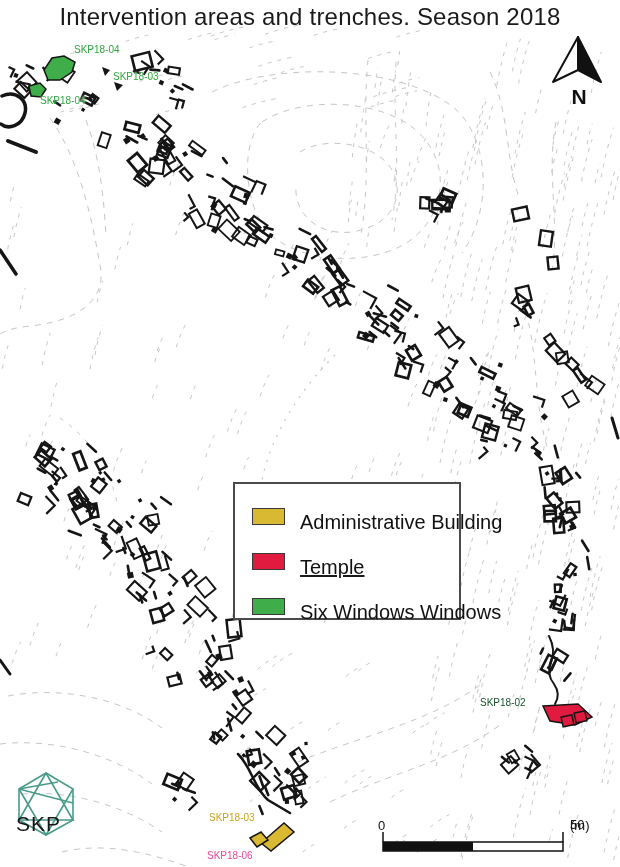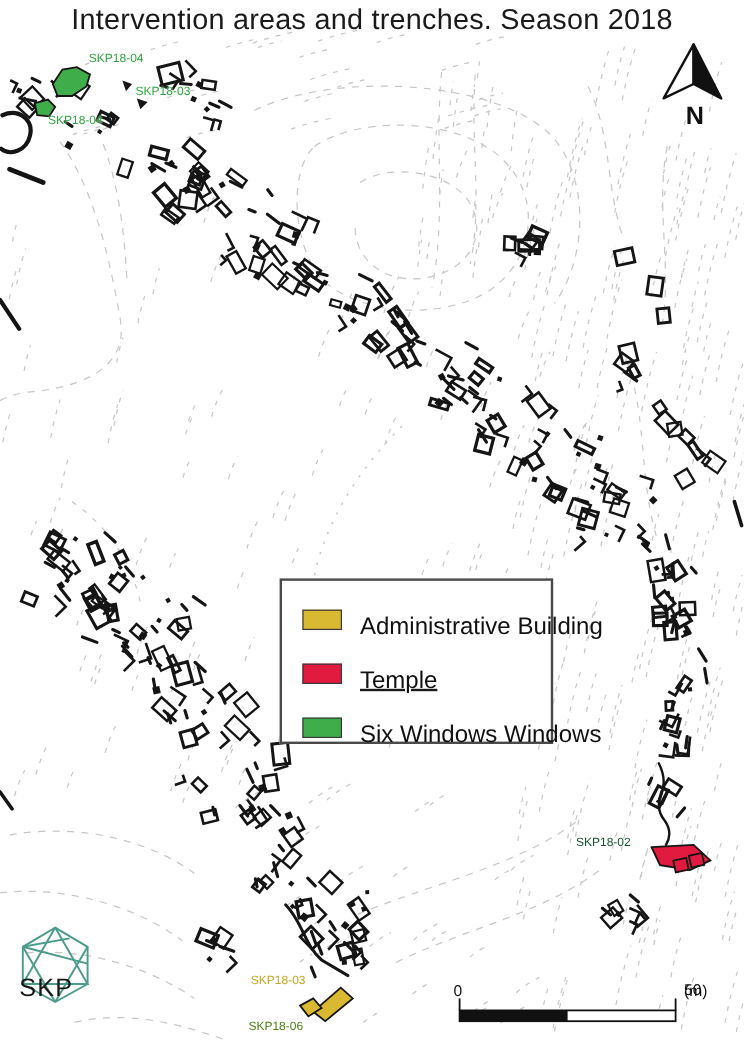--- a/index.html
+++ b/index.html
@@ -817,21 +817,21 @@
     </g>
   </svg>
 
   <div class="figure-title">Intervention areas and trenches. Season 2018</div>
 
   <div class="trench-label" style="left: 74px; top: 44px; color: rgb(47, 166, 62);">SKP18-04</div>
   <div class="trench-label" style="left: 66px; top: 71px; color: rgb(47, 166, 62); margin-left: 47px;">SKP18-03</div>
   <div class="trench-label" style="left: 40px; top: 95px; color: rgb(47, 166, 62);">SKP18-04</div>
   <div class="trench-label" style="left: 480px; top: 697px; color: #14532d;">SKP18-02</div>
   <div class="trench-label" style="left: 209px; top: 812px; color: rgb(200, 164, 28);">SKP18-03</div>
-  <div class="trench-label" style="left: 207px; top: 850px; color: #4d7c0f;">SKP18-06</div>
+  <div class="trench-label" style="left: 207px; top: 850px; color: #ec4899;">SKP18-06</div>
 
   <div class="legend">
     <div class="legend-row row-0">
       <span class="swatch" style="background-color: rgb(217, 184, 50);"></span>
       <span class="legend-text">Administrative Building</span>
     </div>
     <div class="legend-row row-1">
       <span class="swatch" style="background-color: rgb(225, 26, 63);"></span>
       <span class="legend-text">Temple</span>
     </div>

